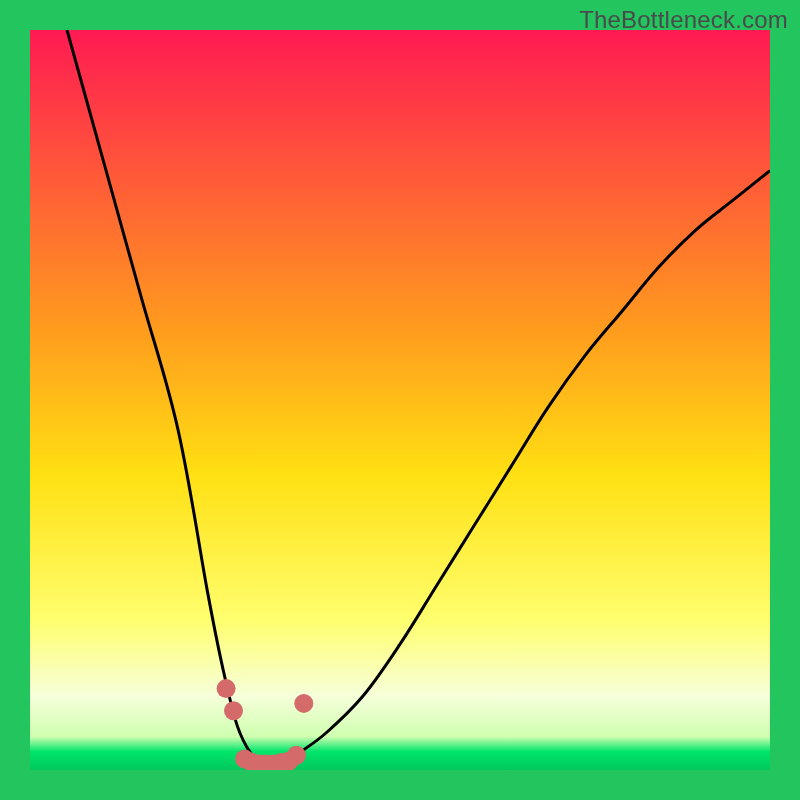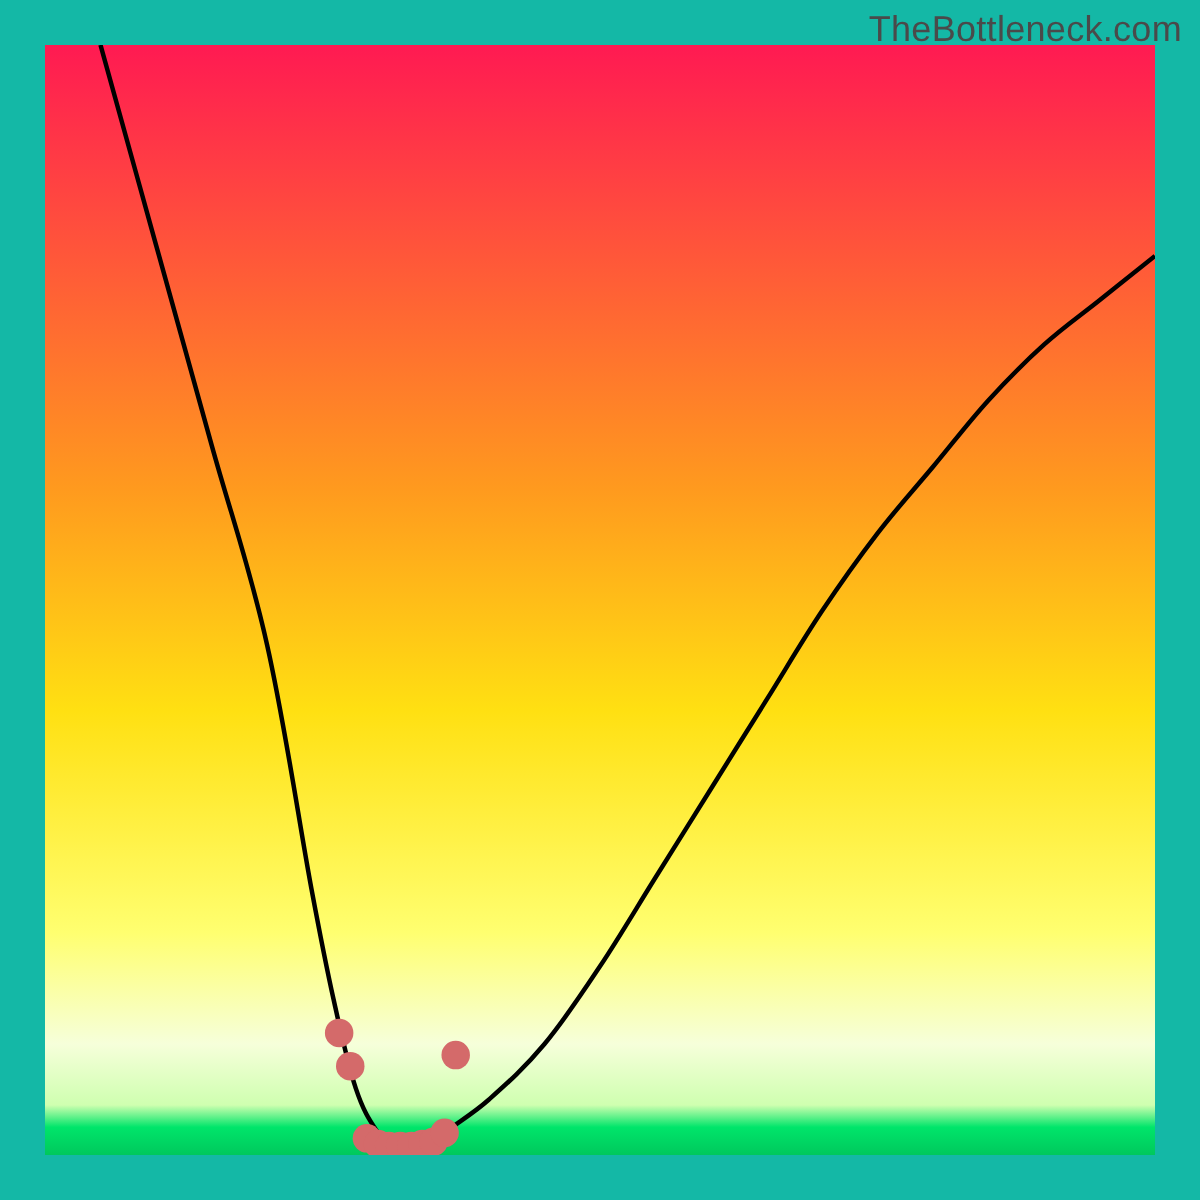--- a/index.html
+++ b/index.html
@@ -7,21 +7,21 @@
     padding: 0;
     width: 800px;
     height: 800px;
     overflow: hidden;
     background: #000;
     font-family: Arial, Helvetica, sans-serif;
   }
   .frame {
     position: absolute;
     inset: 0;
-    background: #14b8a6;
+    background: #22c55e;
   }
   .plot-area {
     position: absolute;
     left: 30px;
     top: 30px;
     width: 740px;
     height: 740px;
     overflow: hidden;
   }
   .gradient-bg {

